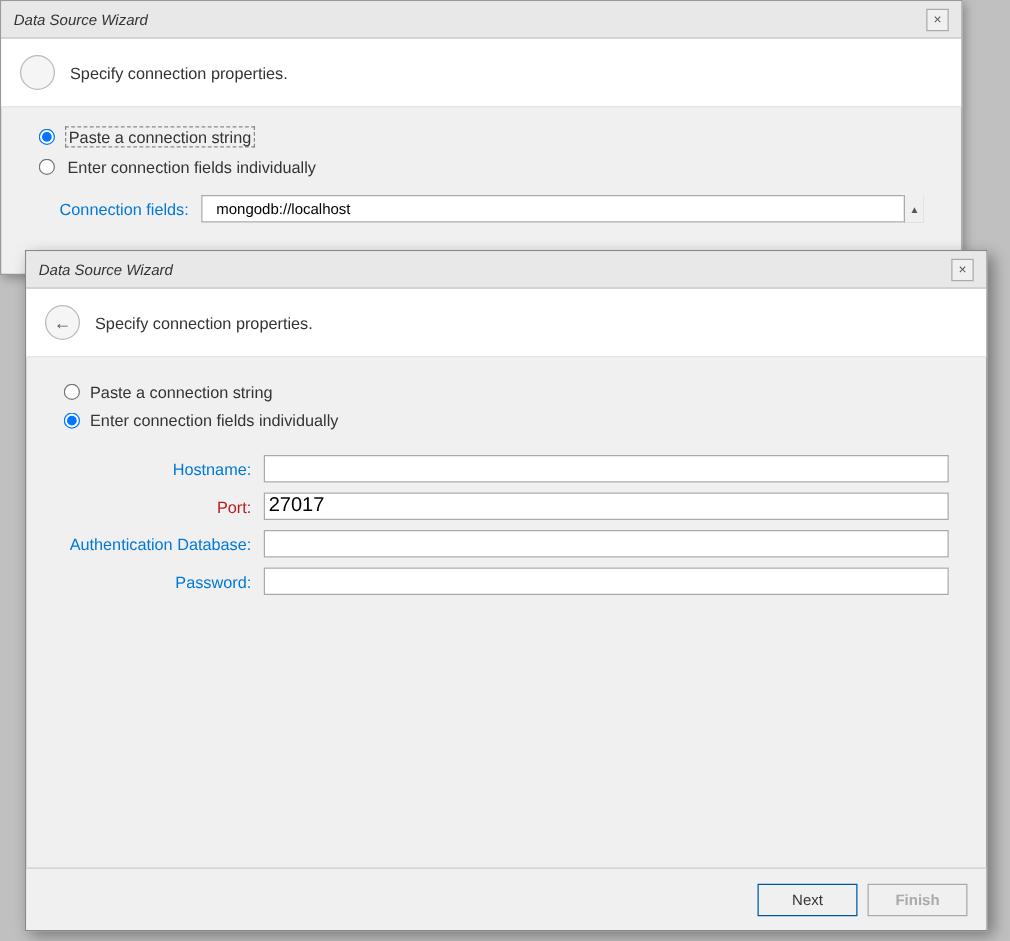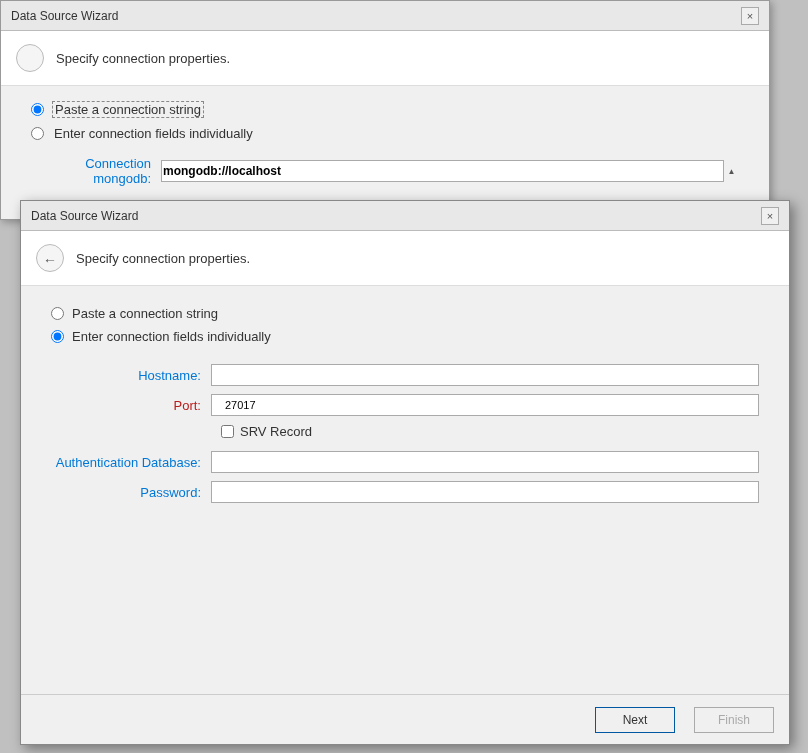--- a/index.html
+++ b/index.html
@@ -69,20 +69,21 @@
       padding: 6px 10px;
       display: flex;
       align-items: center;
       justify-content: space-between;
       height: 30px;
     }
 
     .title-bar-text {
       font-size: 12px;
       color: #333;
+      font-style: italic;
     }
 
     .close-btn {
       width: 18px; height: 18px;
       border: 1px solid #aaa;
       background: #f0f0f0;
       display: flex; align-items: center; justify-content: center;
       cursor: pointer;
       font-size: 11px;
       color: #555;
@@ -158,22 +159,22 @@
       font-size: 13px;
       color: #333;
       flex-shrink: 0;
     }
 
     .form-input {
       flex: 1;
       height: 22px;
       border: 1px solid #aaa;
       background: white;
-      padding: 2px 13px;
-      font-size: 11px;
+      padding: 2px 3px;
+      font-size: 16px;
       outline: none;
     }
 
     .form-select-wrapper {
       flex: 1;
       position: relative;
     }
 
     .form-select {
       width: 100%;
@@ -219,37 +220,38 @@
     .wizard-footer {
       position: absolute;
       bottom: 0; left: 0; right: 0;
       height: 50px;
       background: #f0f0f0;
       border-top: 1px solid #ccc;
       display: flex;
       align-items: center;
       justify-content: flex-end;
       padding: 0 15px;
-      gap: 19px;
+      gap: 8px;
     }
 
     .btn {
       min-width: 80px;
       height: 26px;
       border: 1px solid #aaa;
       background: #f0f0f0;
       font-size: 12px;
       cursor: pointer;
       padding: 0 12px;
       color: #333;
     }
 
     .btn:disabled {
       color: #aaa;
       cursor: default;
+      font-weight: bold;
     }
 
     .btn-next {
       border: 1px solid #0058a3;
       background: #f0f0f0;
     }
 
     
     .dialog-bg-body {
       padding: 15px 30px;
@@ -292,23 +294,22 @@
     .bg-form-input-wrapper {
       flex: 1;
       position: relative;
     }
 
     .bg-form-input {
       width: 100%;
       height: 22px;
       border: 1px solid #aaa;
       background: white;
-      padding: 2px 1px;
+      padding: 2px 11px;
       font-size: 12px;
-      font-weight: bold;
     }
 
     .bg-scroll-btn {
       position: absolute;
       right: 0; top: 0;
       width: 16px; height: 22px;
       border-left: 1px solid #aaa;
       background: #f0f0f0;
       display: flex; align-items: center; justify-content: center;
       font-size: 8px;
@@ -342,21 +343,21 @@
         <div class="bg-radio-option">
           <input type="radio" name="bg-conn-type" id="bg-radio-paste" checked="" style="">
           <label for="bg-radio-paste">Paste a connection string</label>
         </div>
         <div class="bg-radio-option">
           <input type="radio" name="bg-conn-type" id="bg-radio-individual" style="">
           <label for="bg-radio-individual" style="border:none;">Enter connection fields individually</label>
         </div>
       </div>
       <div class="bg-form-row">
-        <span class="bg-form-label">Connection mongodb:</span>
+        <span class="bg-form-label">Connection fields:</span>
         <div class="bg-form-input-wrapper">
           <input type="text" class="bg-form-input" value="mongodb://localhost" style="">
           <div class="bg-scroll-btn">▲</div>
         </div>
       </div>
     </div>
   </div>
 
   <div class="dialog-fg">
     <div class="title-bar">
@@ -386,24 +387,20 @@
       <div class="form-row">
         <span class="form-label" style="color:#0078d7;">Hostname:</span>
         <input type="text" class="form-input" value="" style="">
       </div>
 
       <div class="form-row">
         <span class="form-label" style="color:#b91c1c;">Port:</span>
         <input type="text" class="form-input" value="27017" style="">
       </div>
 
-      <div class="checkbox-row">
-        <input type="checkbox" id="srv-record" style="">
-        <label for="srv-record">SRV Record</label>
-      </div>
 
 
 
       <div class="form-row">
         <span class="form-label" style="color:#0078d7;">Authentication Database:</span>
         <input type="text" class="form-input" value="" style="">
       </div>
 
       <div class="form-row">
         <span class="form-label" style="color:#0078d7;">Password:</span>

